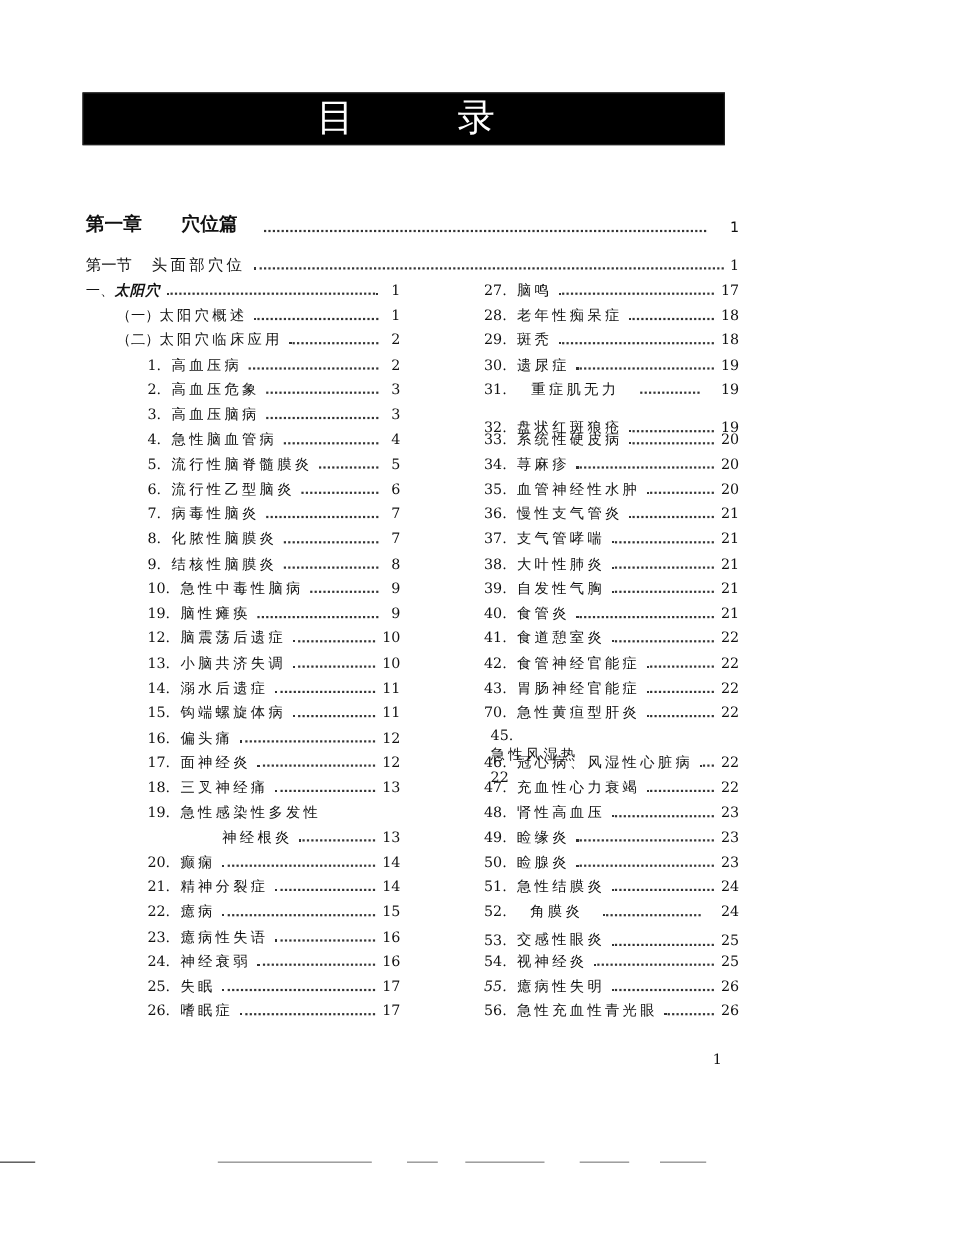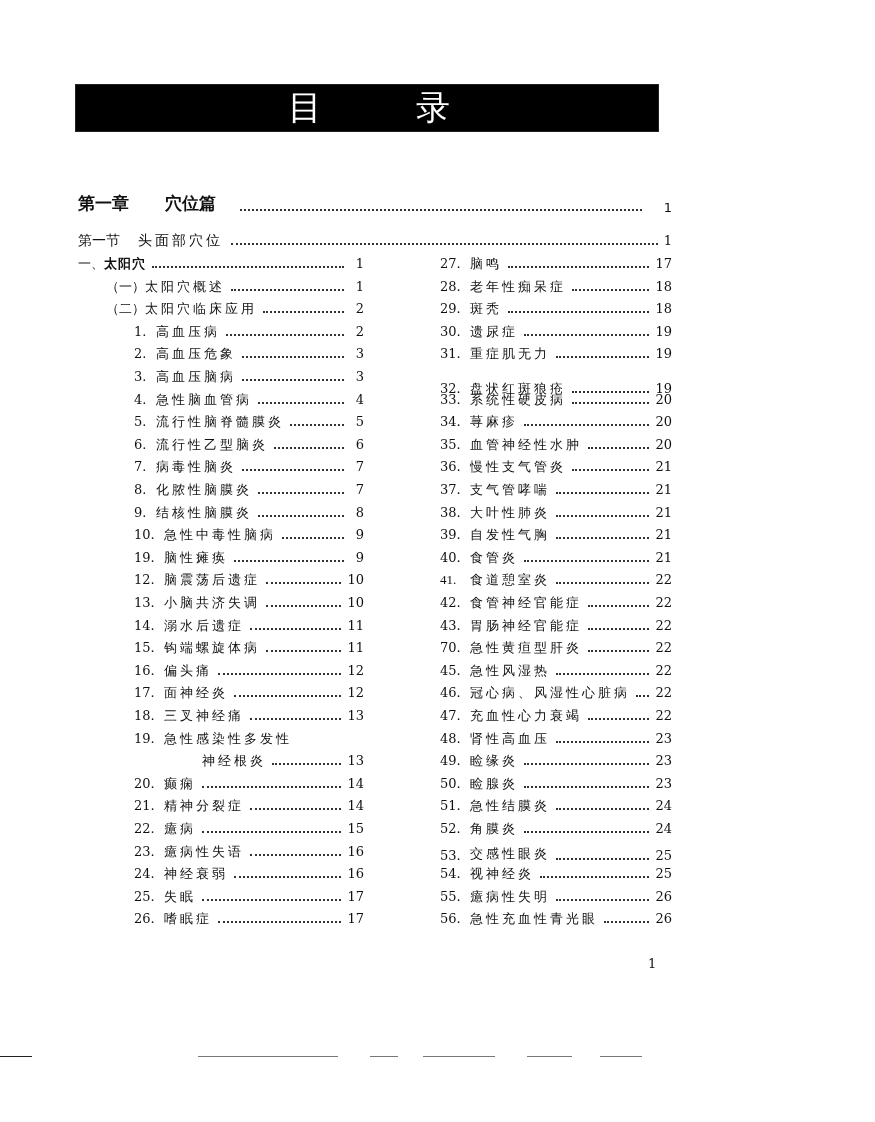--- a/index.html
+++ b/index.html
@@ -13,21 +13,21 @@
           font-family:"DejaVu Sans", sans-serif; font-weight:bold; font-size:17px;gap:16px; }
   .sect { position:absolute; left:78px; top:232px; width:594px; display:flex; align-items:baseline;
           font-size:14px; }
   .leader { flex:1; border-bottom:2px dotted #333; margin:0 6px 4px 8px; height:0; }
   .pn { font-size:13px; font-weight:normal; }
   .row { position:absolute; height:20px; display:flex; align-items:baseline; font-size:13px; white-space:nowrap; }
   .row .num { display:inline-block; }
   .row .ttl { letter-spacing:3px; }
   .row .ld { flex:1; border-bottom:2px dotted #333; margin:0 6px 3px 6px; height:0; }
   .row .pg { font-size:13px; min-width:14px; text-align:right; }
-  .lvl0 .ttl { font-family:"DejaVu Sans", sans-serif; font-weight:bold; letter-spacing:1px; }
+  .lvl0 .ttl { font-family:"DejaVu Sans", sans-serif; font-weight:bold; letter-spacing:1px;font-style:italic; }
   .pageno { position:absolute; left:648px; top:956px; font-size:13px; }
   .scanline { position:absolute; top:1056px; height:1px; background:#777; }
 </style>
 </head>
 <body>
 
 <div class="banner">
   <span style="left:212px">目</span>
   <span style="left:340px">录</span>
 </div>
@@ -244,21 +244,21 @@
       <span class="ttl">斑秃</span>
       <span class="ld"></span>
       <span class="pg">18</span>
     </div>
     <div class="row lvl2" style="left: 440px; width: 232px; top: 322.8px;">
       <span class="num" style="min-width: 30px;">30.</span>
       <span class="ttl">遗尿症</span>
       <span class="ld"></span>
       <span class="pg">19</span>
     </div>
-    <div class="row lvl2" style="left: 440px; width: 232px; top: 345.4px;">
+    <div class="row lvl2" style="left: 440px; width: 232px; top: 345.4px; gap: 13px;">
       <span class="num" style="min-width: 30px;">31.</span>
       <span class="ttl">重症肌无力</span>
       <span class="ld"></span>
       <span class="pg">19</span>
     </div>
     <div class="row lvl2" style="left: 440px; width: 232px; top: 380px;">
       <span class="num" style="min-width: 30px;">32.</span>
       <span class="ttl">盘状红斑狼疮</span>
       <span class="ld"></span>
       <span class="pg">19</span>
@@ -305,21 +305,21 @@
       <span class="ld"></span>
       <span class="pg">21</span>
     </div>
     <div class="row lvl2" style="left: 440px; width: 232px; top: 548.8px;">
       <span class="num" style="min-width: 30px;">40.</span>
       <span class="ttl">食管炎</span>
       <span class="ld"></span>
       <span class="pg">21</span>
     </div>
     <div class="row lvl2" style="left: 440px; width: 232px; top: 571.4px;">
-      <span class="num" style="min-width: 30px; font-family: Liberation Serif, serif;">41.</span>
+      <span class="num" style="min-width: 30px;">41.</span>
       <span class="ttl">食道憩室炎</span>
       <span class="ld"></span>
       <span class="pg">22</span>
     </div>
     <div class="row lvl2" style="left: 440px; width: 232px; top: 594px;">
       <span class="num" style="min-width: 30px;">42.</span>
       <span class="ttl">食管神经官能症</span>
       <span class="ld"></span>
       <span class="pg">22</span>
     </div>
@@ -328,21 +328,21 @@
       <span class="ttl">胃肠神经官能症</span>
       <span class="ld"></span>
       <span class="pg">22</span>
     </div>
     <div class="row lvl2" style="left: 440px; width: 232px; top: 639.2px;">
       <span class="num" style="min-width: 30px;">70.</span>
       <span class="ttl">急性黄疸型肝炎</span>
       <span class="ld"></span>
       <span class="pg">22</span>
     </div>
-    <div class="row lvl2" style="left: 440px; width: 232px; top: 661.8px;">
+    <div class="row lvl2" style="left: 440px; width: 232px; top: 661.8px; flex-direction: column;">
       <span class="num" style="min-width: 30px;">45.</span>
       <span class="ttl">急性风湿热</span>
       <span class="ld"></span>
       <span class="pg">22</span>
     </div>
     <div class="row lvl2" style="left: 440px; width: 232px; top: 684.4px;">
       <span class="num" style="min-width: 30px;">46.</span>
       <span class="ttl">冠心病、风湿性心脏病</span>
       <span class="ld"></span>
       <span class="pg">22</span>
@@ -370,40 +370,40 @@
       <span class="ttl">睑腺炎</span>
       <span class="ld"></span>
       <span class="pg">23</span>
     </div>
     <div class="row lvl2" style="left: 440px; width: 232px; top: 797.4px;">
       <span class="num" style="min-width: 30px;">51.</span>
       <span class="ttl">急性结膜炎</span>
       <span class="ld"></span>
       <span class="pg">24</span>
     </div>
-    <div class="row lvl2" style="left: 440px; width: 232px; top: 820px;">
+    <div class="row lvl2" style="left: 440px; width: 232px; top: 820px; gap: 12px;">
       <span class="num" style="min-width: 30px;">52.</span>
       <span class="ttl">角膜炎</span>
       <span class="ld"></span>
       <span class="pg">24</span>
     </div>
     <div class="row lvl2" style="left: 440px; width: 232px; top: 842.6px; align-items: flex-end;">
       <span class="num" style="min-width: 30px;">53.</span>
       <span class="ttl">交感性眼炎</span>
       <span class="ld"></span>
       <span class="pg">25</span>
     </div>
     <div class="row lvl2" style="left: 440px; width: 232px; top: 865.2px;">
       <span class="num" style="min-width: 30px;">54.</span>
       <span class="ttl">视神经炎</span>
       <span class="ld"></span>
       <span class="pg">25</span>
     </div>
     <div class="row lvl2" style="left: 440px; width: 232px; top: 887.8px;">
-      <span class="num" style="min-width: 30px;">55.</span>
+      <span class="num" style="min-width: 30px; font-style: italic;">55.</span>
       <span class="ttl">癔病性失明</span>
       <span class="ld"></span>
       <span class="pg">26</span>
     </div>
     <div class="row lvl2" style="left: 440px; width: 232px; top: 910.4px;">
       <span class="num" style="min-width: 30px;">56.</span>
       <span class="ttl">急性充血性青光眼</span>
       <span class="ld"></span>
       <span class="pg">26</span>
     </div>

